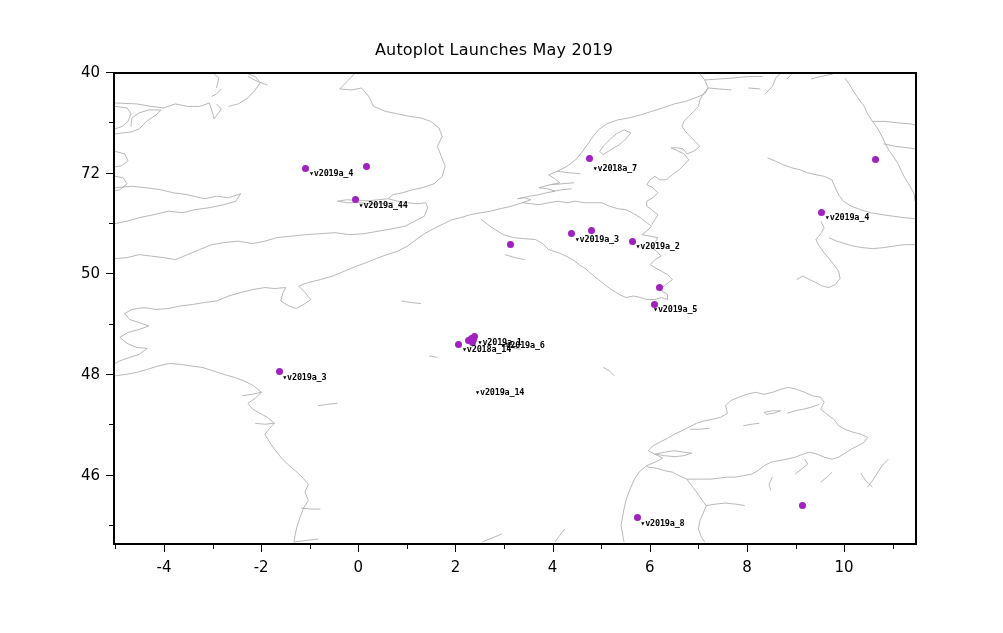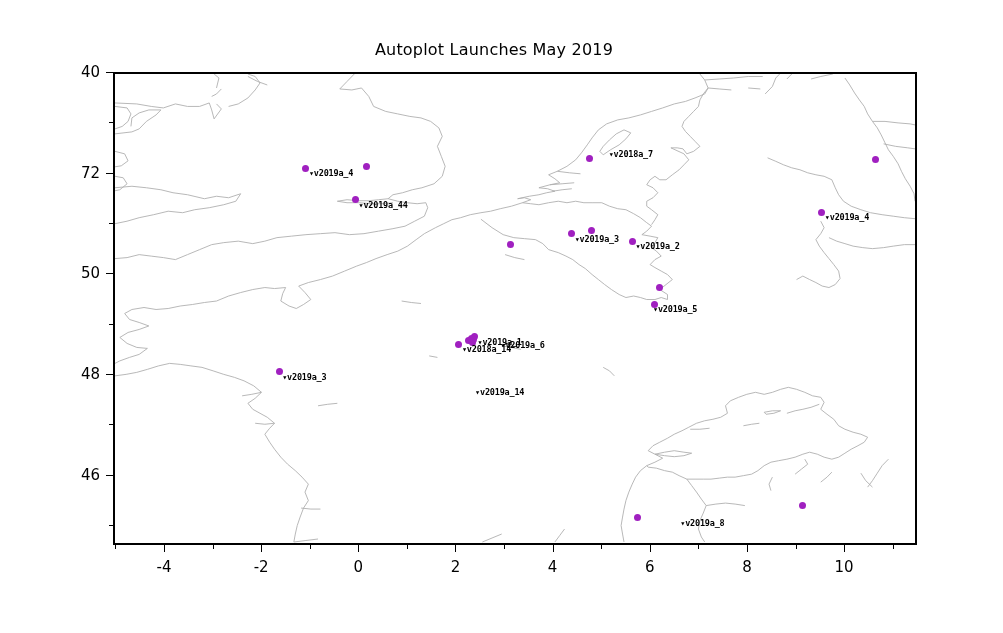--- a/index.html
+++ b/index.html
@@ -202,37 +202,37 @@
         </g>
       </svg>
     </div>
     <div id="points-layer">
         <div class="launch-point" title="v2019a_4" style="left: 190.92px; top: 94.0968px; background: rgb(160, 32, 192);"></div>
         <div class="launch-label" style="left: 193.92px; top: 95.0968px;">▾v2019a_4</div>
         <div class="launch-point" title="" style="left: 251.159px; top: 92.084px; background: rgb(160, 32, 192);"></div>
         <div class="launch-point" title="v2019a_44" style="left: 240.471px; top: 125.798px; background: rgb(160, 32, 192);"></div>
         <div class="launch-label" style="left: 243.471px; top: 126.798px;">▾v2019a_44</div>
         <div class="launch-point" title="v2018a_7" style="left: 474.627px; top: 84.5362px; background: rgb(160, 32, 192);"></div>
-        <div class="launch-label" style="left: 477.627px; top: 76px; margin-left: 16px;">▾v2018a_7</div>
+        <div class="launch-label" style="left: 477.627px; top: 90px;">▾v2018a_7</div>
         <div class="launch-point" title="" style="left: 760.278px; top: 85.5426px; background: rgb(160, 32, 192);"></div>
         <div class="launch-point" title="v2019a_4" style="left: 706.84px; top: 138.378px; background: rgb(160, 32, 192);"></div>
         <div class="launch-label" style="left: 709.84px; top: 139.378px;">▾v2019a_4</div>
         <div class="launch-point" title="v2019a_3" style="left: 456.653px; top: 159.512px; background: rgb(160, 32, 192);"></div>
         <div class="launch-label" style="left: 459.653px; top: 160.512px;">▾v2019a_3</div>
         <div class="launch-point" title="v2019a_3" style="left: 476.085px; top: 156.996px; background: rgb(160, 32, 192);"></div>
         <div class="launch-point" title="v2019a_2" style="left: 517.378px; top: 167.06px; background: rgb(160, 32, 192);"></div>
         <div class="launch-label" style="left: 520.378px; top: 168.06px;">▾v2019a_2</div>
         <div class="launch-point" title="" style="left: 395.927px; top: 170.079px; background: rgb(160, 32, 192);"></div>
         <div class="launch-point" title="" style="left: 544.097px; top: 213.856px; background: rgb(160, 32, 192);"></div>
         <div class="launch-point" title="v2019a_5" style="left: 539.239px; top: 230.462px; background: rgb(160, 32, 192);"></div>
         <div class="launch-label" style="left: 538px; top: 231.462px;">▾v2019a_5</div>
         <div class="launch-point" title="v2019a_3" style="left: 164.201px; top: 297.889px; background: rgb(160, 32, 192);"></div>
         <div class="launch-label" style="left: 167.201px; top: 298.889px;">▾v2019a_3</div>
         <div class="launch-point" title="v2019a_8" style="left: 522.236px; top: 443.815px; background: rgb(160, 32, 192);"></div>
-        <div class="launch-label" style="left: 525.236px; top: 444.815px; margin-left: 40px;">▾v2019a_8</div>
+        <div class="launch-label" style="left: 525.236px; top: 444.815px;">▾v2019a_8</div>
         <div class="launch-point" title="" style="left: 687.408px; top: 431.738px; background: rgb(160, 32, 192);"></div>
         <div class="launch-point" title="v2019a_1" style="left: 359.492px; top: 262.666px; background: rgb(160, 32, 192);"></div>
         <div class="launch-label" style="left: 362.492px; top: 263.666px;">▾v2019a_1</div>
         <div class="launch-point" title="v2019a_6" style="left: 358.521px; top: 265.685px; background: rgb(160, 32, 192);"></div>
         <div class="launch-label" style="left: 361.521px; top: 266.685px; margin-left: 24px;">▾v2019a_6</div>
         <div class="launch-point" title="v2019a_14" style="left: 357.063px; top: 268.704px; background: rgb(160, 32, 192);"></div>
         <div class="launch-label" style="left: 360.063px; top: 269.704px; margin-top: 44px;">▾v2019a_14</div>
         <div class="launch-point" title="v2018a_14" style="left: 343.947px; top: 270.214px; background: rgb(160, 32, 192);"></div>
         <div class="launch-label" style="left: 346.947px; top: 271.214px;">▾v2018a_14</div>
         <div class="launch-point" title="" style="left: 353.177px; top: 266.691px; background: rgb(160, 32, 192);"></div>

